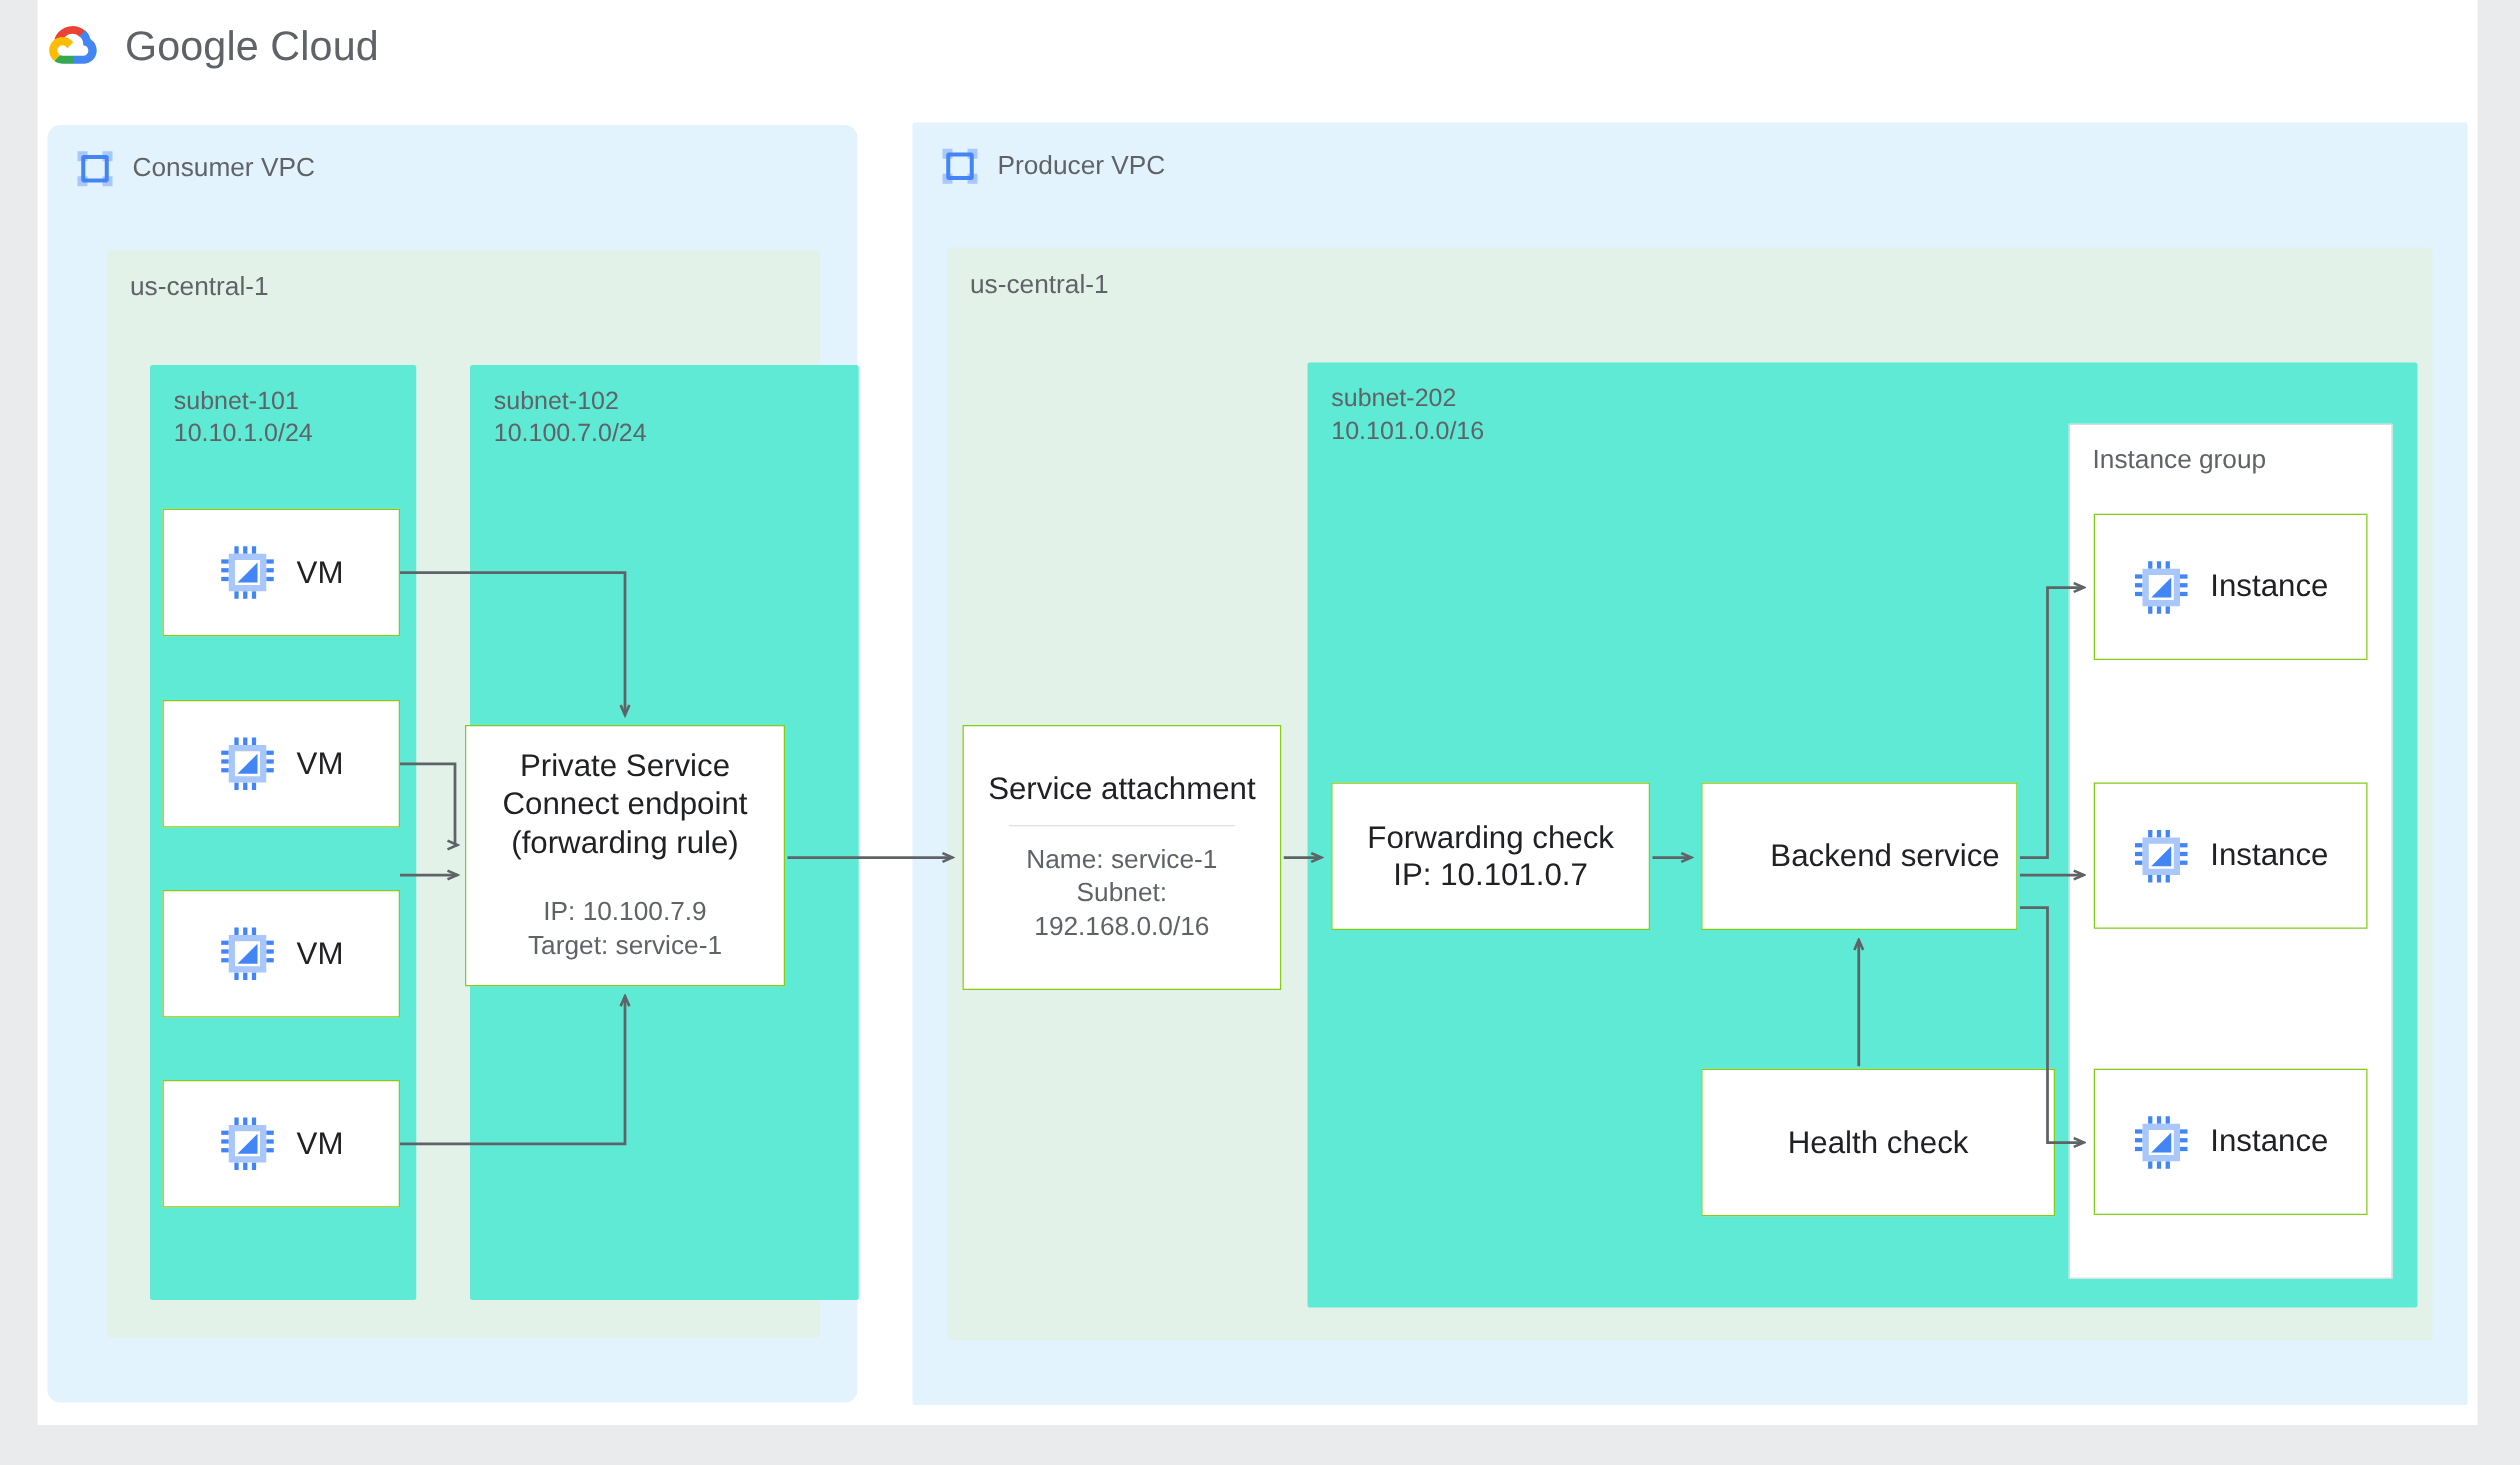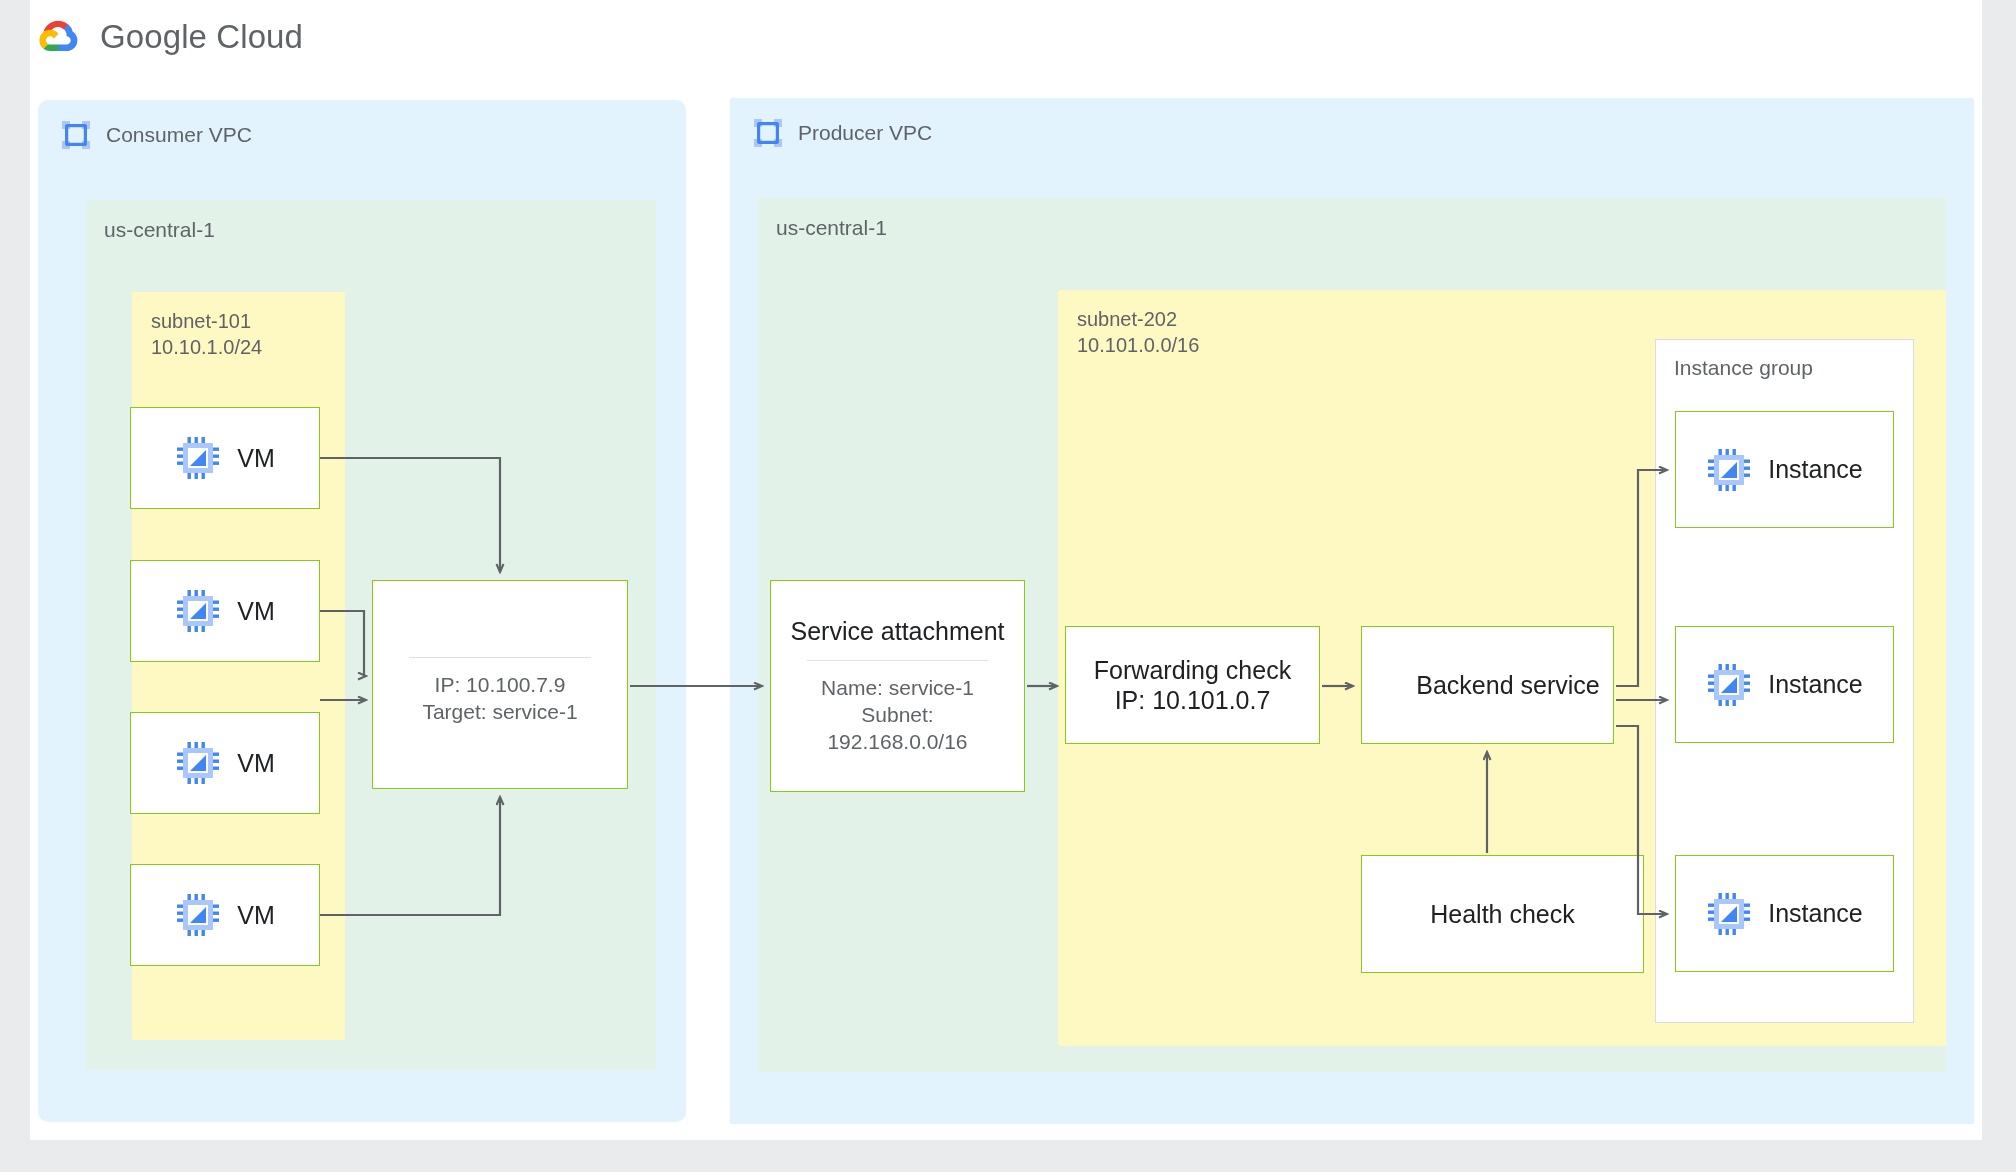--- a/index.html
+++ b/index.html
@@ -55,23 +55,22 @@
     background: #e2f2e8;
     border-radius: 2px;
   }
   .region-label {
     position: absolute; left: 18px; top: 18px;
     font-size: 21px; color: #5f6368; white-space: nowrap;
   }
 
   .subnet {
     position: absolute;
-    background: #fef9c3;
+    background: #5eead4;
     border-radius: 2px;
-    margin-left: 12px;
   }
   .subnet-label {
     position: absolute; left: 19px; top: 17px;
     font-size: 20px; color: #5f6368; line-height: 1.28;
     white-space: pre-line;
   }
 
   
   .node {
     position: absolute;
@@ -151,20 +150,23 @@
         <span class="vpc-label">Consumer VPC</span>
       </div>
 
       <div class="region" style="left:48px; top:100px; width:570px; height:870px;">
         <span class="region-label">us-central-1</span>
 
         <div class="subnet" style="left:34px; top:92px; width:213px; height:748px;">
           <span class="subnet-label"><span>subnet-101</span><br><span>10.10.1.0/24</span></span>
         </div>
 
+        <div class="subnet" style="left:290px; top:92px; width:311px; height:748px;">
+          <span class="subnet-label"><span>subnet-102</span><br><span>10.100.7.0/24</span></span>
+        </div>
       </div>
     </div>
 
     <div class="node node-inline" style="left:100px; top:407px; width:190px; height:102px;">
       <span class="vm-icon">
         <svg viewBox="0 0 46 46" width="46" height="46">
           <g fill="#4285f4">
             <rect x="12.5" y="2" width="3.4" height="6"></rect>
               <rect x="19.5" y="2" width="3.4" height="6"></rect>
               <rect x="26.5" y="2" width="3.4" height="6"></rect>
@@ -255,20 +257,23 @@
           </g>
           <rect x="8" y="8" width="30" height="30" fill="#a9c7fa"></rect>
           <rect x="13" y="13" width="20" height="20" fill="#ffffff"></rect>
           <path d="M15 31 L31 31 L31 15 Z" fill="#4285f4"></path>
         </svg>
       </span>
       <span class="node-title">VM</span>
     </div>
 
     <div class="node" style="left:342px; top:580px; width:256px; height:209px; padding:20px 10px;">
+      <span class="node-title">Private Service
+Connect endpoint
+(forwarding rule)</span>
       <span class="node-divider"></span>
       <span class="node-sub">IP: 10.100.7.9
 Target: service-1</span>
     </div>
 
     <div class="vpc" style="left:700px; top:98px; width:1244px; height:1026px;">
       <div class="vpc-header">
         <span class="vpc-icon">
           <svg viewBox="0 0 32 32" width="32" height="32">
             <rect x="2" y="2" width="8" height="8" fill="#a9c7fa"></rect>

